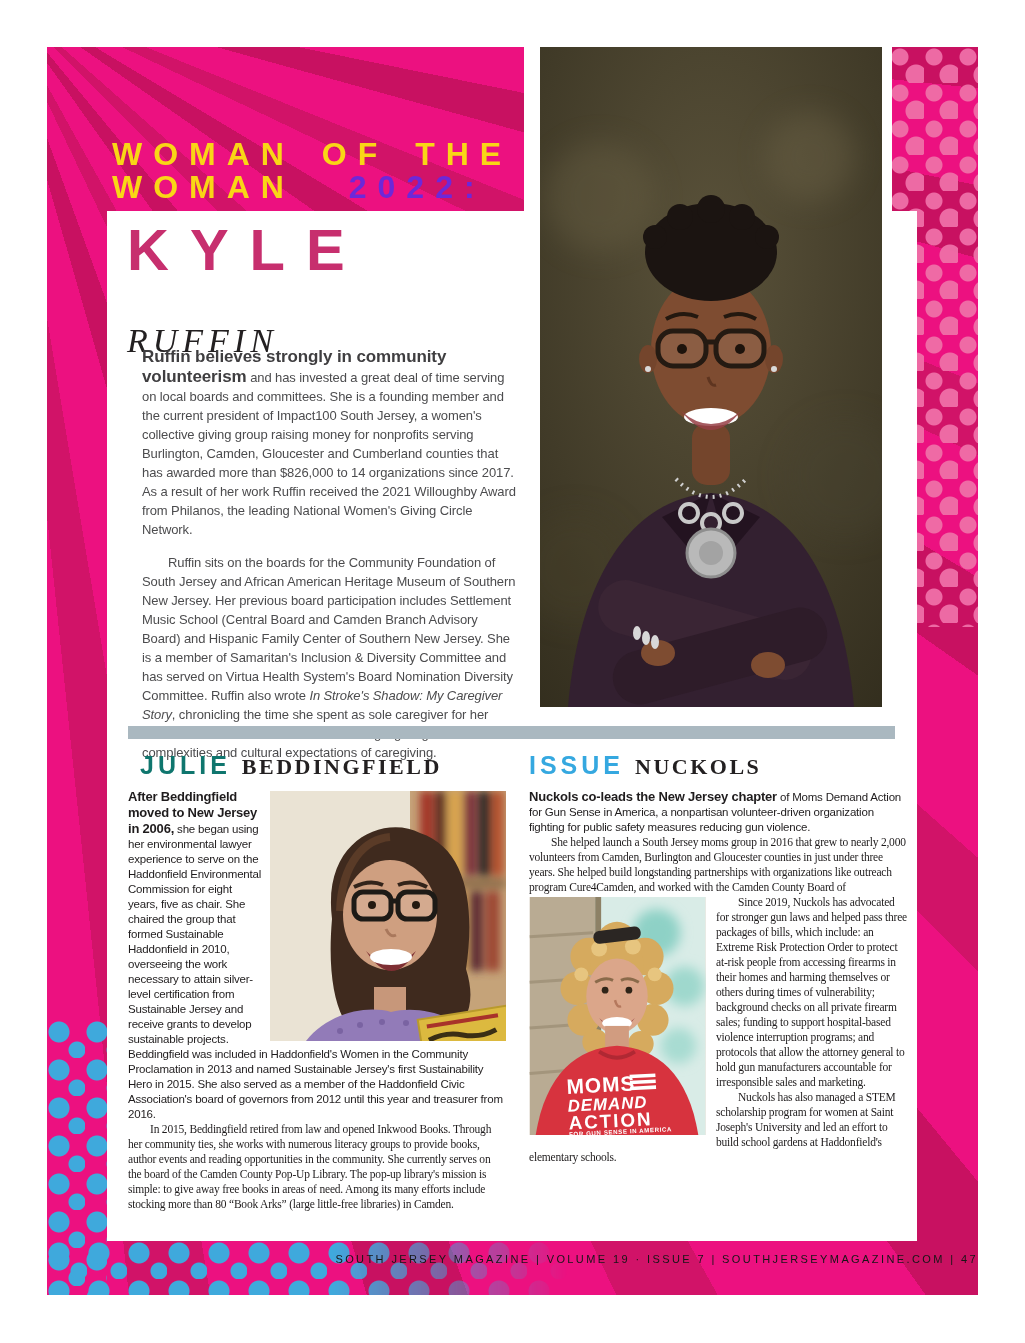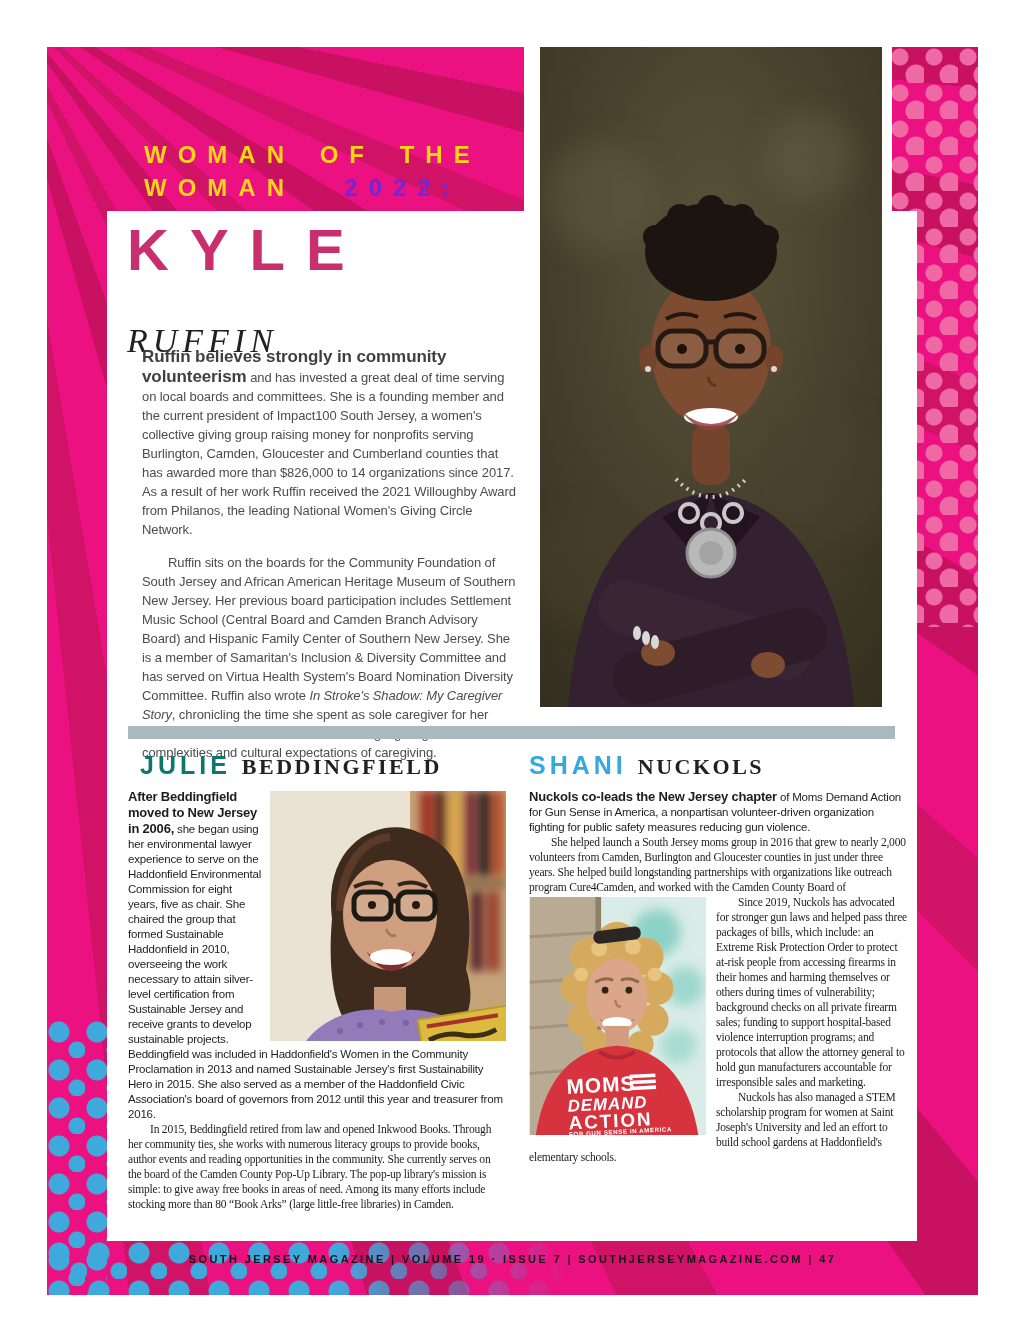--- a/index.html
+++ b/index.html
@@ -29,21 +29,21 @@
     background-size:40px 38px;
     -webkit-mask-image:linear-gradient(90deg,#000 55%,transparent 100%);
     mask-image:linear-gradient(90deg,#000 55%,transparent 100%);}
 
   
   .panel-top{position:absolute;left:524px;top:47px;width:368px;height:168px;background:#fff;}
   .panel-main{position:absolute;left:107px;top:211px;width:810px;height:1030px;background:#fff;}
 
   
   .banner-text{position:absolute;left:112px;top:138px;color:#f9d616;
-    font-size:24px;font-weight:bold;letter-spacing:11px;word-spacing:7px;line-height:33px;white-space:nowrap;margin-left:32px;}
+    font-size:32px;font-weight:bold;letter-spacing:11px;word-spacing:7px;line-height:33px;white-space:nowrap;}
   .banner-text .white{color:#6d28d9;}
 
   
   .kyle-first{position:absolute;left:127px;top:220px;font-size:58px;font-weight:bold;
     letter-spacing:21px;color:#c72f6e;line-height:60px;}
   .kyle-last{position:absolute;left:127px;top:282px;font-family:"Liberation Serif",serif;
     font-style:italic;font-size:34px;letter-spacing:5px;color:#232021;line-height:38px;margin-top:40px;}
 
   
   .ruffin-body{position:absolute;left:128px;top:333px;width:404px;color:#4c4c4e;
@@ -68,22 +68,22 @@
     letter-spacing:2.5px;color:#232021;}
   .cond{margin:0;color:#1f1c1d;font-size:11.5px;line-height:15px;letter-spacing:-.2px;}
   .cond .lead-sm{font-size:13px;font-weight:bold;}
   .cond.indent{text-indent:22px;font-family:Liberation Serif, serif;}
 
   .photo-julie{float:right;width:236px;height:250px;margin:2px 0 6px 8px;}
   .photo-shani{float:left;width:177px;height:238px;margin:2px 10px 4px 0;}
   .photo-kyle{position:absolute;left:540px;top:47px;width:342px;height:660px;}
 
   
-  .footer{position:absolute;left:47px;top:1253px;width:931px;text-align:center;
-    font-size:11px;font-weight:bold;letter-spacing:2.4px;color:#161616;}
+  .footer{position:absolute;left:47px;top:1253px;width:931px;text-align:right;
+    font-size:11px;font-weight:normal;letter-spacing:2.4px;color:#161616;}
 </style>
 </head>
 <body>
 
 <div class="page">
 
   <div class="pink-bg">
     <div class="halftone-dots"></div>
     <div class="blue-dots-left"></div>
     <div class="blue-dots-bottom"></div>
@@ -233,21 +233,21 @@
           <path d="M158,244 Q175,238 192,244 T226,244" stroke="#3a2e14" stroke-width="5" fill="none"></path>
         </g>
       </svg>
       <p class="cond"><span class="lead-sm">After Beddingfield moved to New Jersey in 2006,</span><span> she began using her environmental lawyer experience to serve on the Haddonfield Environmental Commission for eight years, five as chair. She chaired the group that formed Sustainable Haddonfield in 2010, overseeing the work necessary to attain silver-level certification from Sustainable Jersey and receive grants to develop sustainable projects. Beddingfield was included in Haddonfield's Women in the Community Proclamation in 2013 and named Sustainable Jersey's first Sustainability Hero in 2015. She also served as a member of the Haddonfield Civic Association's board of governors from 2012 until this year and treasurer from 2016.</span></p>
       <p class="cond indent">In 2015, Beddingfield retired from law and opened Inkwood Books. Through her community ties, she works with numerous literacy groups to provide books, author events and reading opportunities in the community. She currently serves on the board of the Camden County Pop-Up Library. The pop-up library's mission is simple: to give away free books in areas of need. Among its many efforts include stocking more than 80 “Book Arks” (large little-free libraries) in Camden.</p>
     </div>
   </div>
 
   <div class="col shani">
     <h2 class="sec-head">
-      <span class="sec-first">SHANI</span>
+      <span class="sec-first">ISSUE</span>
       <span class="sec-last">NUCKOLS</span>
     </h2>
     <p class="cond"><span class="lead-sm">Nuckols co-leads the New Jersey chapter</span><span> of Moms Demand Action for Gun Sense in America, a nonpartisan volunteer-driven organization fighting for public safety measures reducing gun violence.</span></p>
     <p class="cond indent">She helped launch a South Jersey moms group in 2016 that grew to nearly 2,000 volunteers from Camden, Burlington and Gloucester counties in just under three years. She helped build longstanding partnerships with organizations like outreach program Cure4Camden, and worked with the Camden County Board of</p>
     <div class="flow">
       <svg class="photo-shani" viewBox="0 0 177 240">
         <defs>
             <filter id="sblur" x="-40%" y="-40%" width="180%" height="180%">
               <feGaussianBlur stdDeviation="6"></feGaussianBlur>
             </filter>

